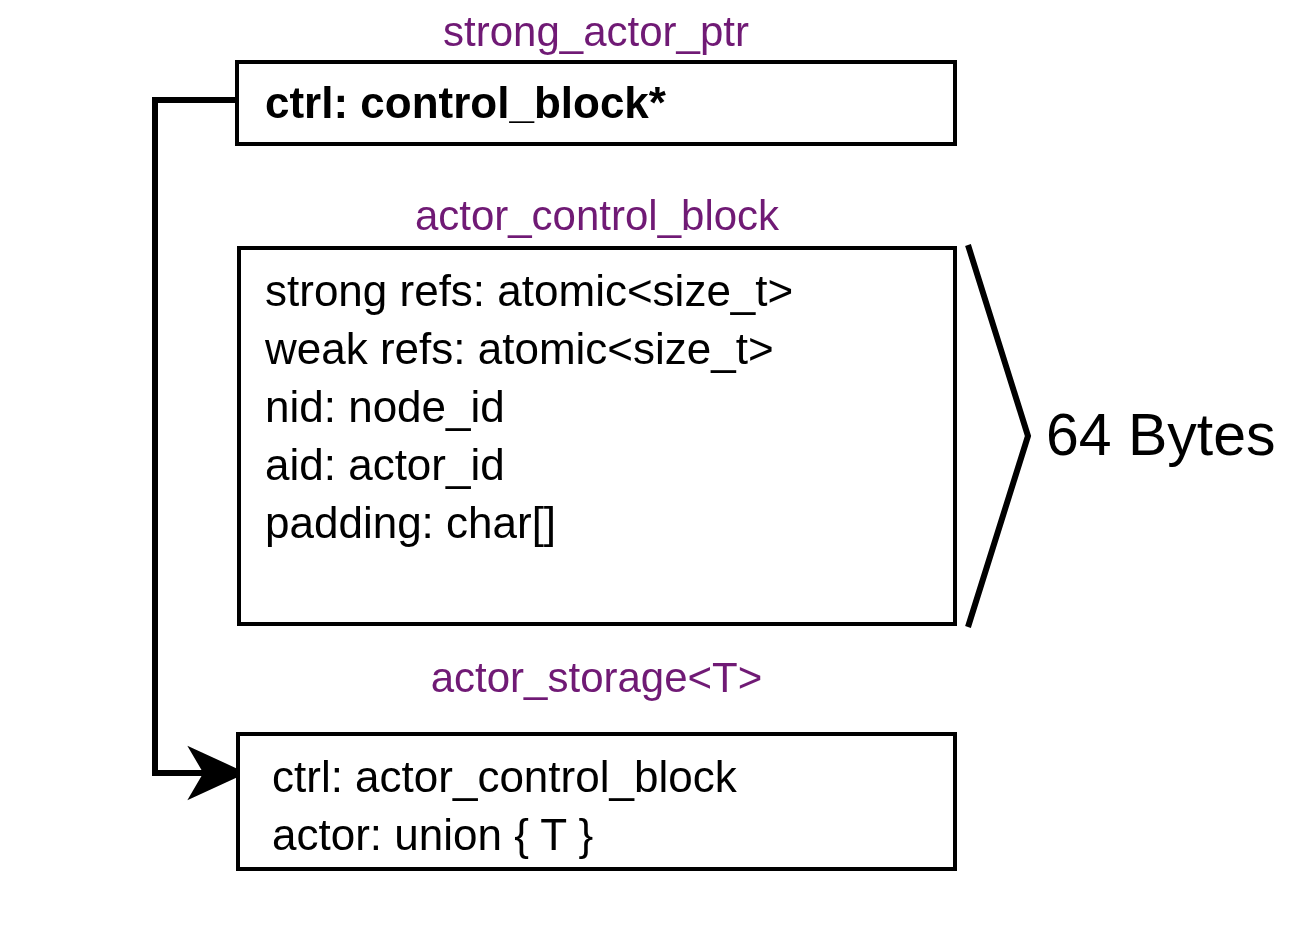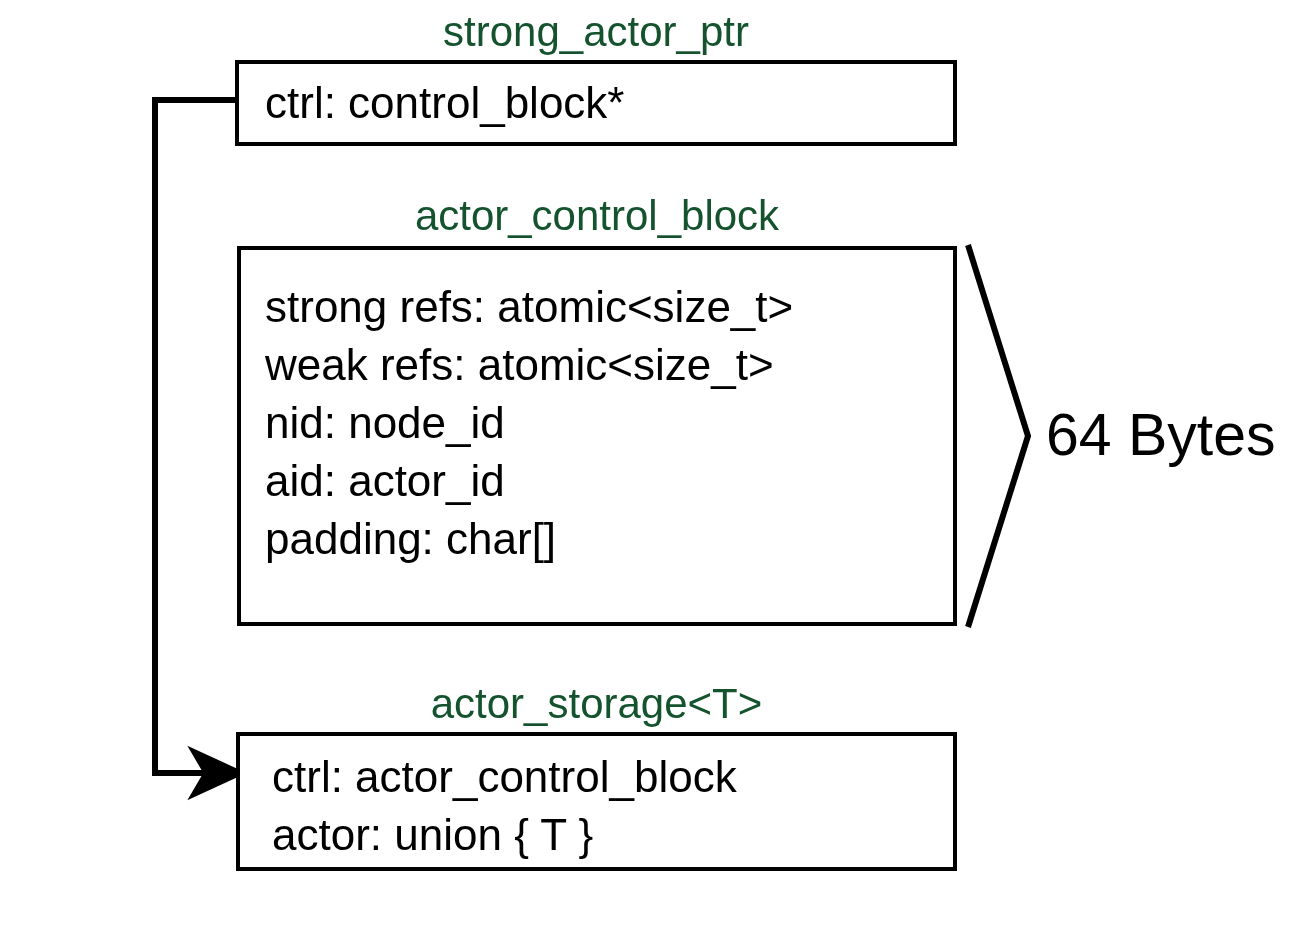--- a/index.html
+++ b/index.html
@@ -31,21 +31,21 @@
     box-sizing: border-box;
     border: 4px solid #000000;
     background: #ffffff;
   }
   .box-title {
     position: absolute;
     text-align: center;
     font-size: 42px;
     line-height: 48px;
     white-space: nowrap;
-    color: #14532d;
+    color: #701a75;
   }
   .field-list {
     position: absolute;
     font-size: 44px;
     line-height: 58px;
     white-space: nowrap;
     color: #000000;
   }
   .field-row {
     display: block;
@@ -55,29 +55,29 @@
     position: absolute;
     font-size: 59px;
     line-height: 52px;
     white-space: nowrap;
     color: #000000;
   }
 
   
   #title-strong-actor-ptr { left: 235px; top: 8px; width: 722px; }
   #box-strong-actor-ptr   { left: 235px; top: 60px; width: 722px; height: 86px; }
-  #fields-strong-actor-ptr { left: 265px; top: 74px; }
+  #fields-strong-actor-ptr { left: 265px; top: 74px; font-weight: bold; }
 
   
   #title-actor-control-block { left: 237px; top: 192px; width: 720px; }
   #box-actor-control-block   { left: 237px; top: 246px; width: 720px; height: 380px; }
-  #fields-actor-control-block { left: 265px; top: 262px; margin-top: 16px; }
+  #fields-actor-control-block { left: 265px; top: 262px; }
 
   
-  #title-actor-storage { left: 236px; top: 680px; width: 721px; }
+  #title-actor-storage { left: 236px; top: 654px; width: 721px; }
   #box-actor-storage   { left: 236px; top: 732px; width: 721px; height: 139px; }
   #fields-actor-storage { left: 272px; top: 748px; }
 
   
   #brace-size-label { left: 1046px; top: 409px; }
 </style>
 </head>
 <body>
 
 <div id="diagram-root">

